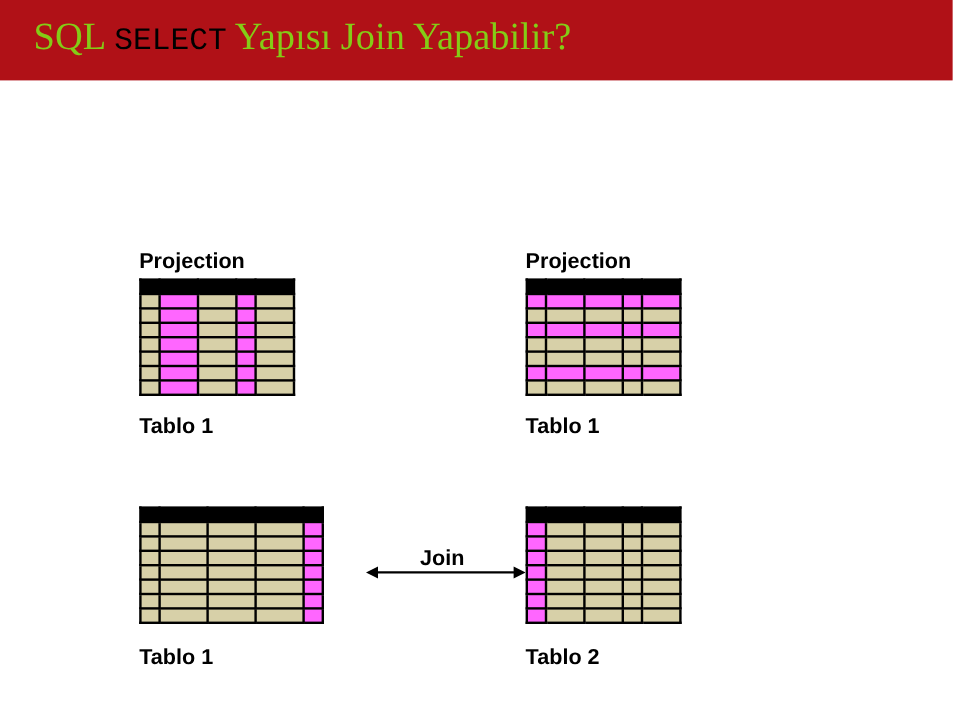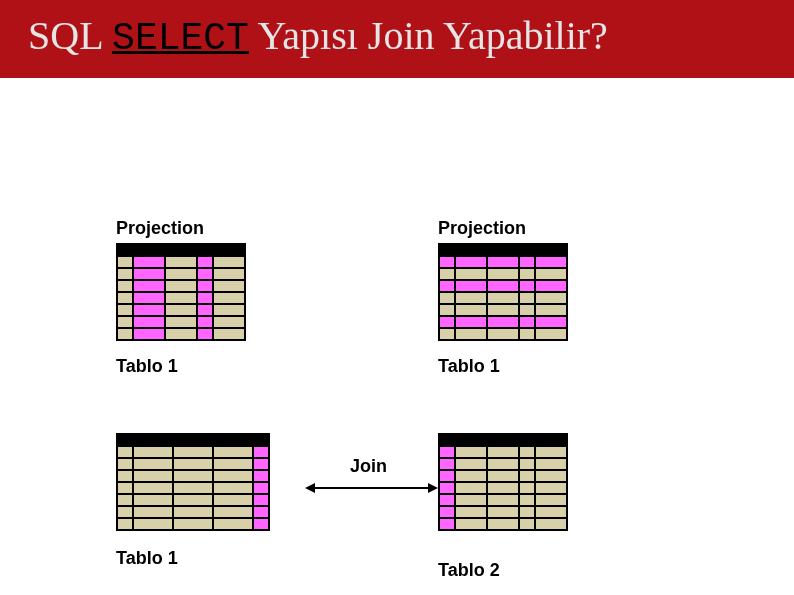--- a/index.html
+++ b/index.html
@@ -14,28 +14,27 @@
     position: relative;
     width: 794px;
     height: 595px;
   }
   .title-bar {
     background: #b01117;
     padding: 12px 28px 18px 28px;
   }
   .title-text {
     font-family: "Times New Roman", Times, serif;
-    font-size: 40px;
-    color: #e5e5e5;
+    font-size: 32px;
+    color: #84cc16;
   }
   .title-mono {
     font-family: "Courier New", Courier, monospace;
-    font-size: 38px;
+    font-size: 26px;
     color: #000000;
-    text-decoration: underline;
   }
   .content {
     position: relative;
     padding-top: 30px;
   }
   .label {
     position: absolute;
     font-size: 18px;
     font-weight: bold;
     color: #000000;
@@ -96,23 +95,23 @@
     top: 402px;
     width: 133px;
     height: 16px;
   }
   .arrow-wrap svg { display: block; }
 
   .lbl-projection { left: 116px; top: 140px; }
   .lbl-selection  { left: 438px; top: 140px; }
   .lbl-t1a        { left: 116px; top: 278px; }
   .lbl-t1b        { left: 438px; top: 278px; }
-  .lbl-join       { left: 350px; top: 378px; }
+  .lbl-join       { left: 350px; top: 388px; }
   .lbl-t1c        { left: 116px; top: 470px; }
-  .lbl-t2         { left: 438px; top: 482px; text-align: center; }
+  .lbl-t2         { left: 438px; top: 470px; text-align: center; }
 </style>
 </head>
 <body>
 
 <div class="slide">
 
   <div class="title-bar">
     <span class="title-text">SQL </span><span class="title-mono">SELECT</span><span class="title-text"> Yapısı Join Yapabilir?</span>
   </div>
 

